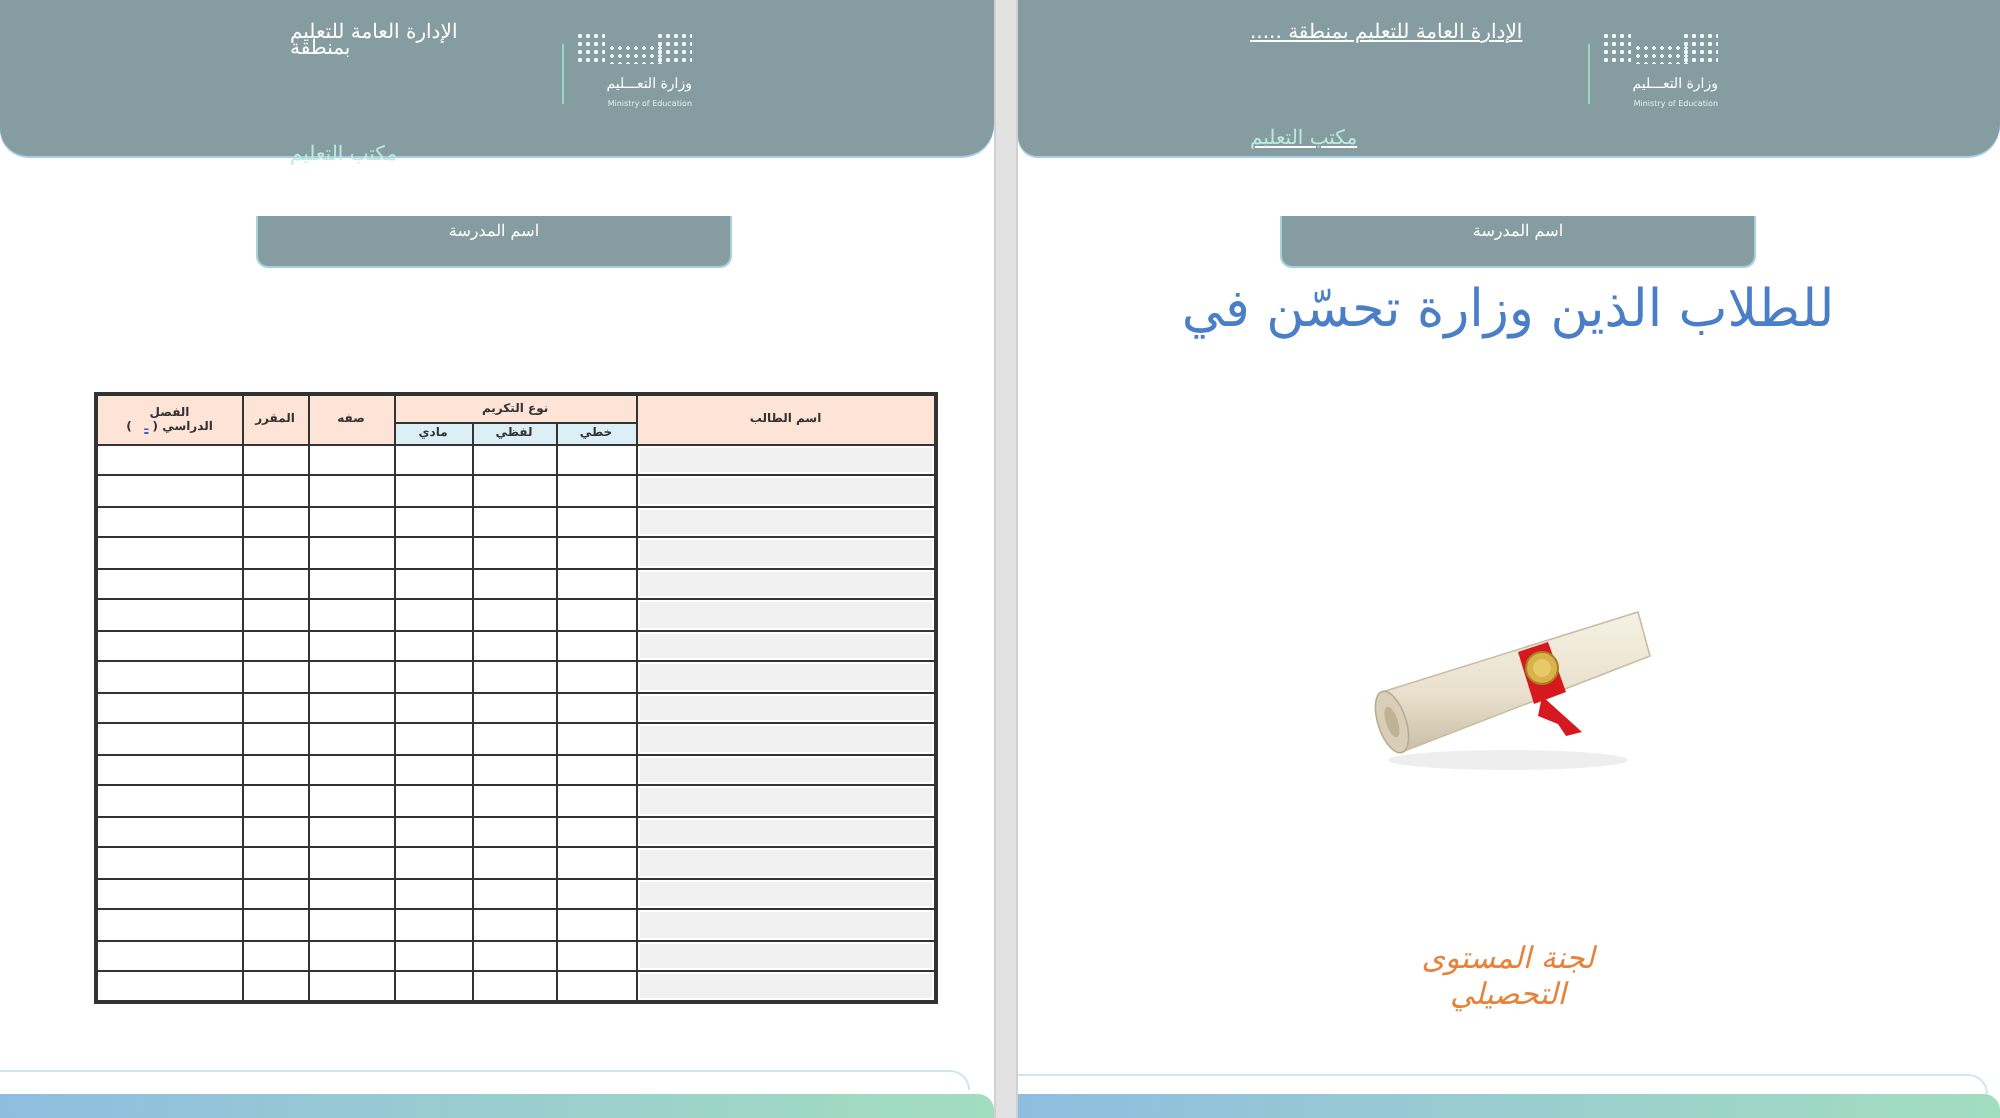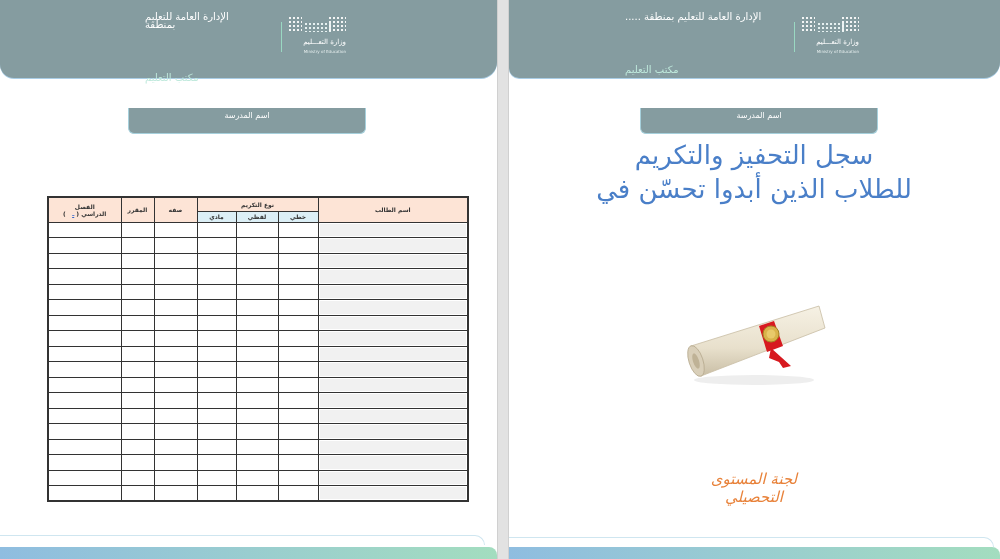--- a/index.html
+++ b/index.html
@@ -39,21 +39,21 @@
   }
   .logo .dots2 { position: absolute; right: 16px; top: 8px; width: 28px; height: 10px;
     background-image: radial-gradient(circle, #e6f1f1 0.8px, transparent 1px);
     background-size: 4px 4px; }
   .logo .ministry-ar { position: absolute; right: 2px; top: 24px; font-size: 7px; color: #ffffff; white-space: nowrap; }
   .logo .ministry-en { position: absolute; right: 2px; top: 35px; font-size: 4px; color: #e6eeee; white-space: nowrap; direction: ltr; }
 
   .admin-text { position: absolute; top: 13px; direction: rtl; text-align: left; font-size: 10px; line-height: 8px; color: #ffffff; }
   .admin-text .office { color: #bfe9dc; margin-top: 45px; }
   .page.left .admin-text { right: 232px; width: 120px; }
-  .page.right .admin-text { right: 215px; width: 160px; }
+  .page.right .admin-text { right: 215px; width: 160px; text-decoration: underline; }
 
   
   .register-table { position: absolute; left: 47px; top: 196px; width: 420px; border-collapse: collapse; direction: rtl; table-layout: fixed; border: 2px solid #333; }
   .register-table td, .register-table th { border: 1.5px solid #333; font-size: 6px; font-weight: bold; color: #333; text-align: center; padding: 0; }
   .register-table th { background: #fde4d6; }
   .register-table th.sub { background: #dceff6; height: 11px; }
   .register-table tr.h1 th { height: 14px; }
   .register-table td { height: 15.5px; background: #ffffff; }
   .register-table td.name-cell { background: #f1f1f1; box-shadow: inset 0 0 0 1px #ffffff; }
   .term-open { color: #3366cc; text-decoration: underline; }
@@ -305,22 +305,21 @@
   </div>
 
   <div class="admin-text">
     <div>الإدارة العامة للتعليم بمنطقة .....</div>
     <div class="office">مكتب التعليم</div>
   </div>
 
   <div class="school-tab">اسم المدرسة</div>
 
   <div class="cover-title">
-    <div>سجل التحفيز والتكريم</div>
-    <div>للطلاب الذين أبدوا تحسّن في</div>
+    <div>للطلاب الذين وزارة تحسّن في</div>
   </div>
 
   <svg class="scroll-img" viewBox="0 0 150 100">
     <defs>
       <linearGradient id="paper" x1="0" y1="0" x2="0" y2="1">
         <stop offset="0" stop-color="#f6f1e4"></stop>
         <stop offset="0.6" stop-color="#e8e0cc"></stop>
         <stop offset="1" stop-color="#c9bea5"></stop>
       </linearGradient>
     </defs>

